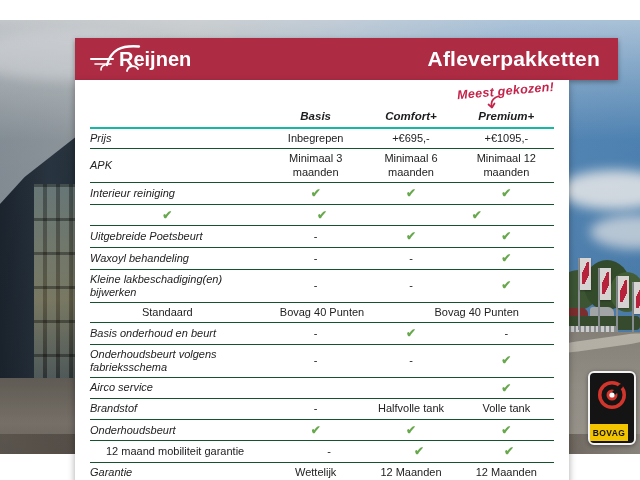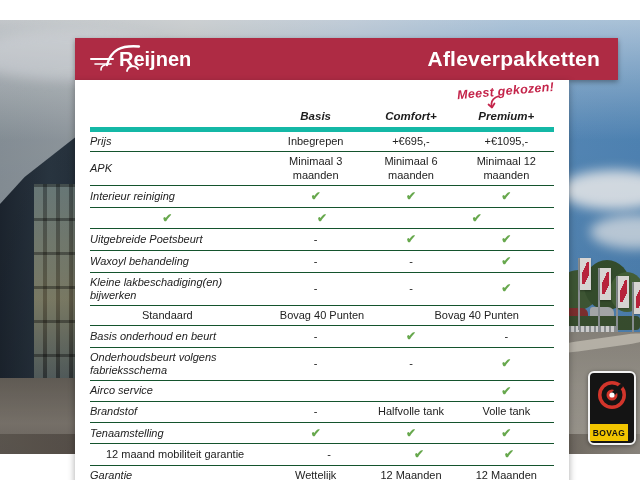--- a/index.html
+++ b/index.html
@@ -76,21 +76,21 @@
   .card-body{position:relative;width:494px;background:#ffffff;box-sizing:border-box;
          padding:0 15px 12px 15px;box-shadow:0 3px 7px rgba(0,0,0,.35);}
 
   .annotation{position:relative;height:27px;}
   .annotation .ann-text{position:absolute;right:0;top:4px;color:#c4244a;
          font-size:12.5px;font-style:italic;font-weight:bold;letter-spacing:.3px;
          transform:rotate(-5deg);display:inline-block;}
   .annotation .ann-arrow{position:absolute;right:52px;top:15px;}
 
   .trow{display:flex;align-items:center;border-top:1px solid #14532d;padding:3px 0;}
-  .trow.thead{border-top:none;border-bottom:5px solid #14b8a6;padding:2px 0 4px 0;}
+  .trow.thead{border-top:none;border-bottom:2px solid #14b8a6;padding:2px 0 4px 0;}
   #rows .trow:first-child{border-top:none;}
   .tlabel{flex:0 0 178px;font-style:italic;font-size:11px;color:#222222;
          padding-right:6px;line-height:1.18;box-sizing:border-box;}
   .tlabel.upright{font-style:normal;margin-left:16px;}
   .tcell{flex:1;text-align:center;font-size:11px;color:#222222;line-height:1.22;}
   .tcell.chead{font-weight:bold;font-style:italic;font-size:11.5px;color:#1c1c1c;}
   .tcell.check{color:#67a84d;font-size:12px;font-weight:bold;}
 </style>
 </head>
 <body>
@@ -239,21 +239,21 @@
             <div class="tcell"></div>
             <div class="tcell check">✔</div>
           </div>
           <div class="trow">
             <div class="tlabel">Brandstof</div>
             <div class="tcell">-</div>
             <div class="tcell">Halfvolle tank</div>
             <div class="tcell">Volle tank</div>
           </div>
           <div class="trow">
-            <div class="tlabel">Tenaamstelling</div>
+            <div class="tlabel">Onderhoudsbeurt</div>
             <div class="tcell check">✔</div>
             <div class="tcell check">✔</div>
             <div class="tcell check">✔</div>
           </div>
           <div class="trow">
             <div class="tlabel upright">12 maand mobiliteit garantie</div>
             <div class="tcell">-</div>
             <div class="tcell check">✔</div>
             <div class="tcell check">✔</div>
           </div>

